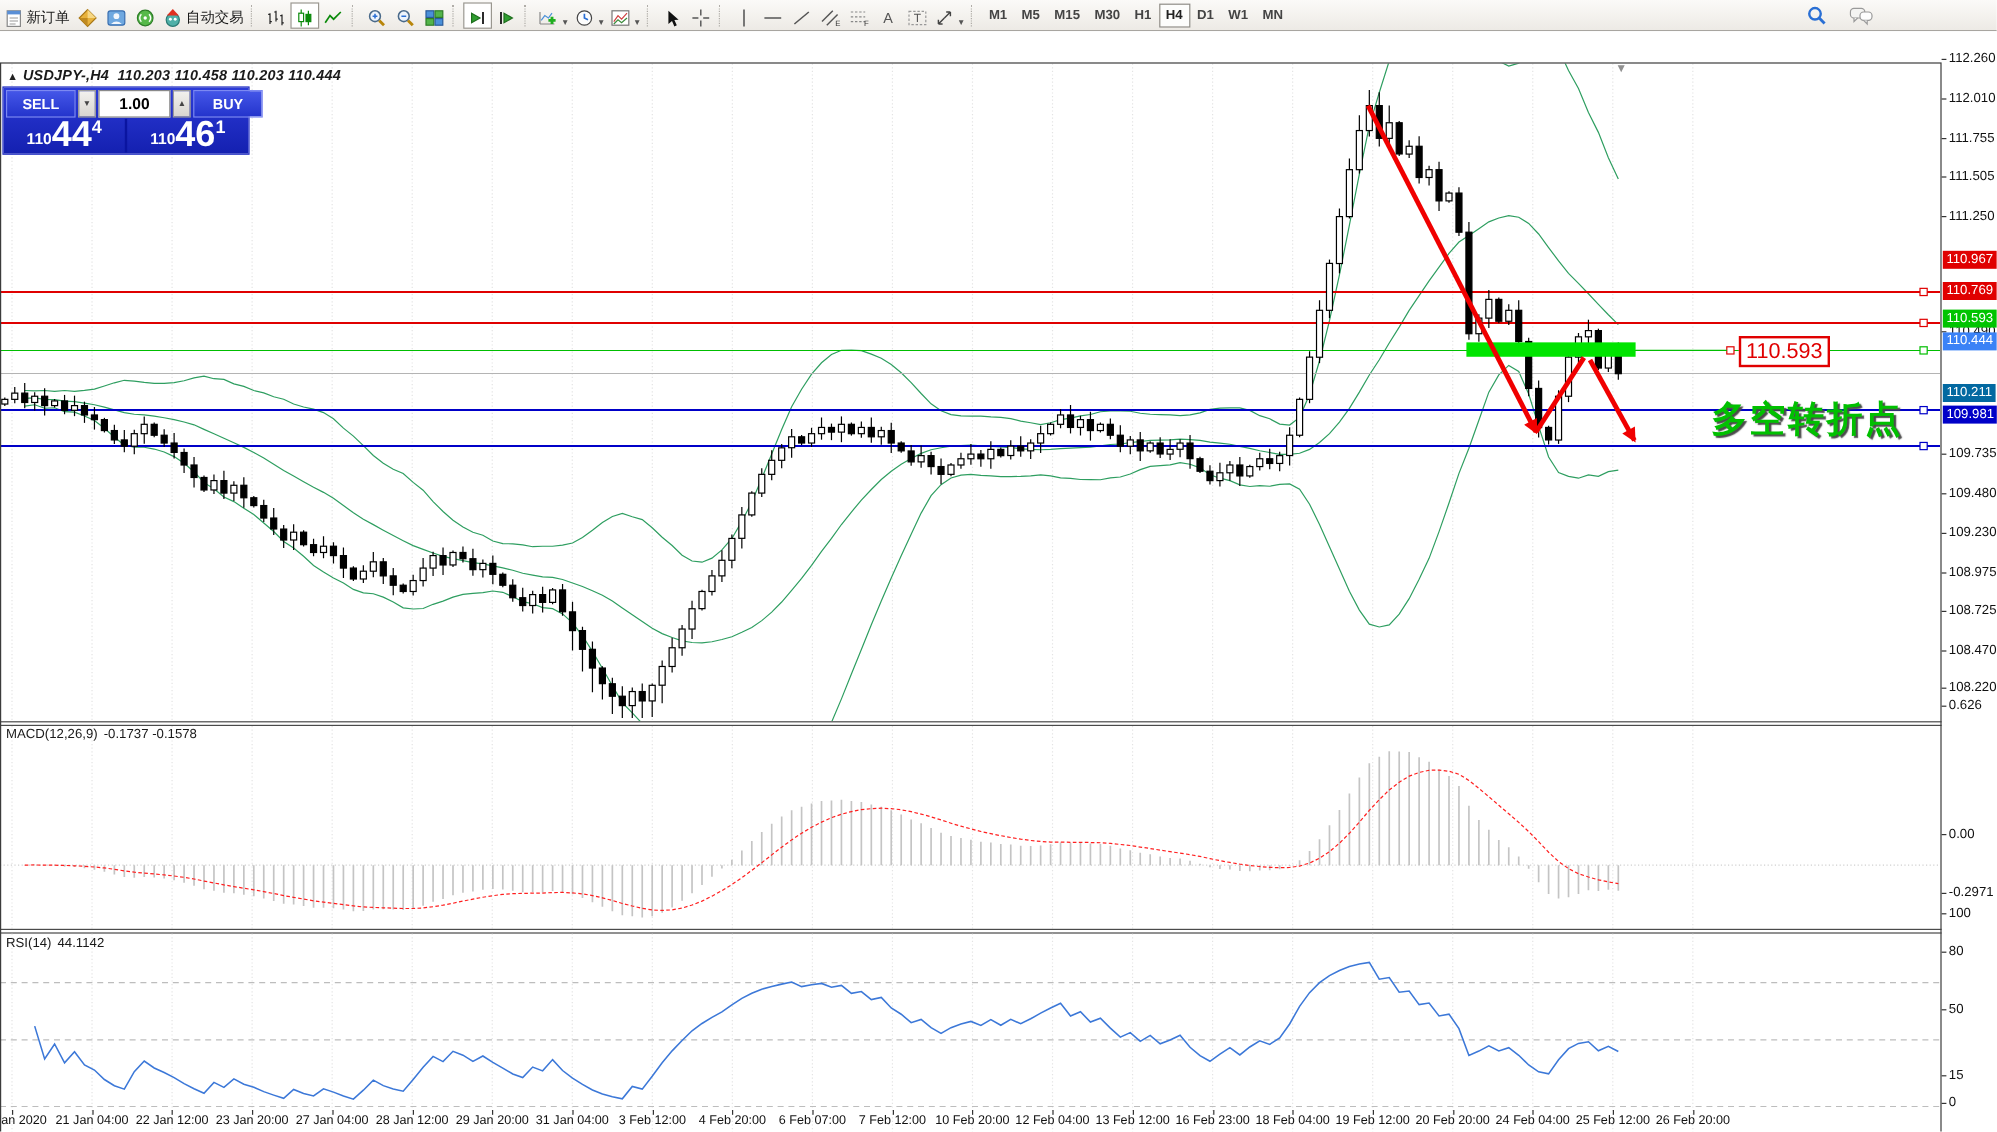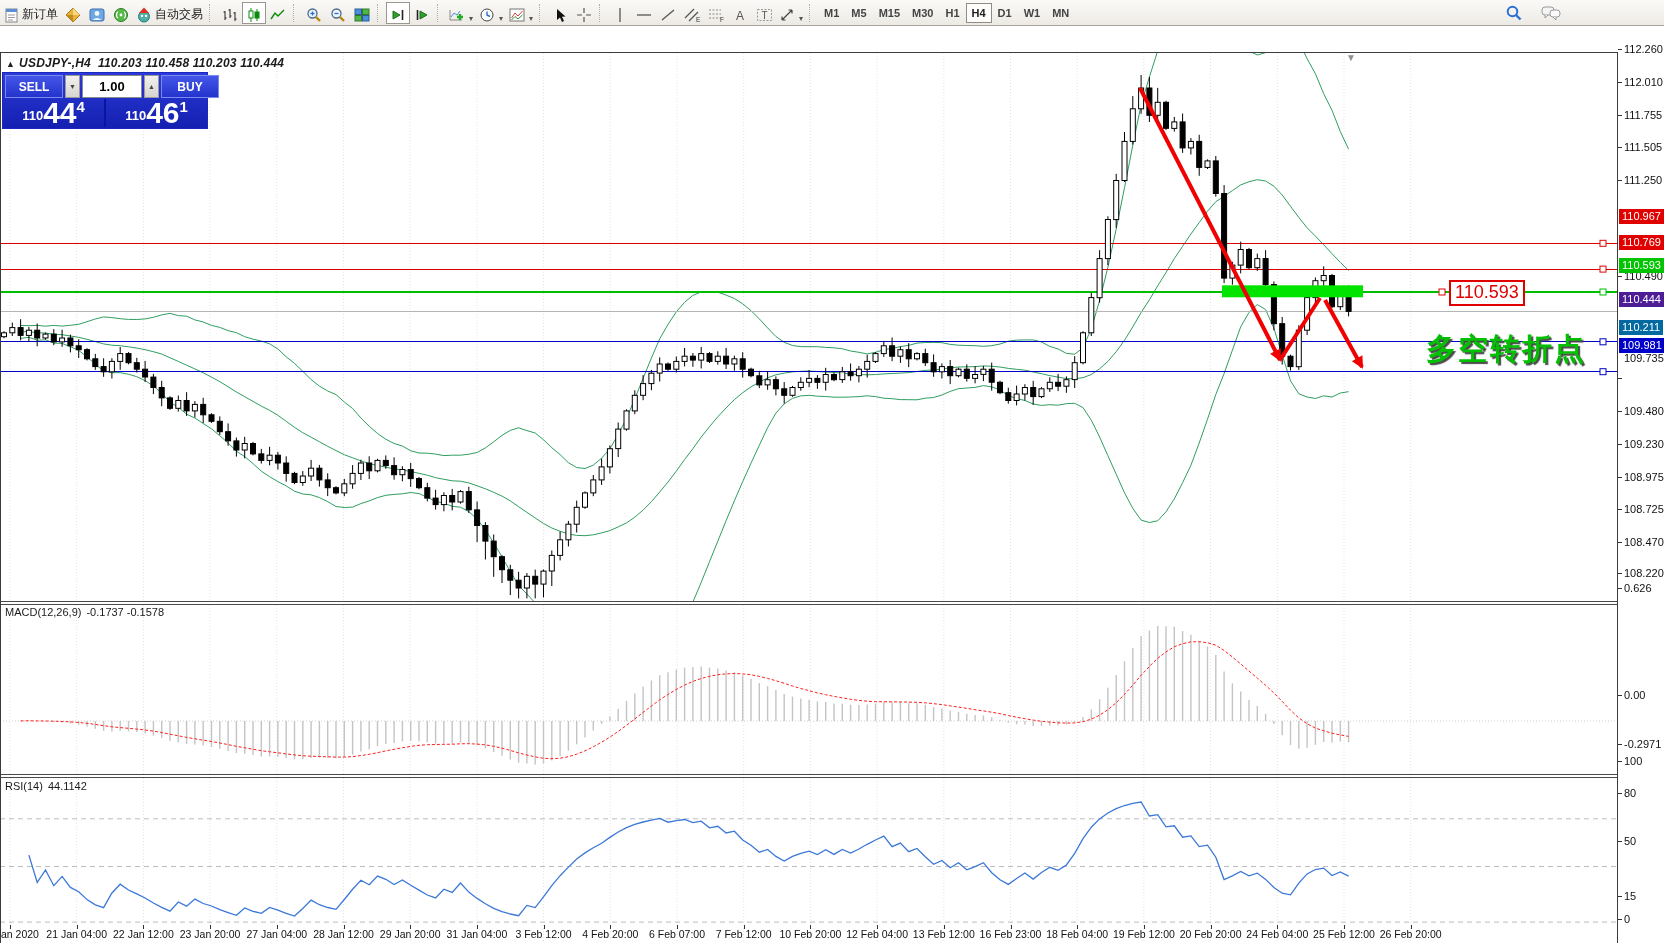--- a/index.html
+++ b/index.html
@@ -933,37 +933,37 @@
     <div class="ax-label" style="left:1624px; top:76px">112.010</div>
     <div class="ax-tick" style="top:115px"></div>
     <div class="ax-label" style="left:1624px; top:109px">111.755</div>
     <div class="ax-tick" style="top:147px"></div>
     <div class="ax-label" style="left:1624px; top:141px">111.505</div>
     <div class="ax-tick" style="top:180px"></div>
     <div class="ax-label" style="left:1624px; top:174px">111.250</div>
     <div class="ax-tick" style="top:276px"></div>
     <div class="ax-label" style="left:1624px; top:270px">110.490</div>
     <div class="ax-tick" style="top:378px"></div>
-    <div class="ax-label" style="left:1624px; top:352px">109.735</div>
+    <div class="ax-label" style="left:1624px; top:372px">109.735</div>
     <div class="ax-tick" style="top:411px"></div>
     <div class="ax-label" style="left:1624px; top:405px">109.480</div>
     <div class="ax-tick" style="top:444px"></div>
     <div class="ax-label" style="left:1624px; top:438px">109.230</div>
     <div class="ax-tick" style="top:477px"></div>
     <div class="ax-label" style="left:1624px; top:471px">108.975</div>
     <div class="ax-tick" style="top:509px"></div>
     <div class="ax-label" style="left:1624px; top:503px">108.725</div>
     <div class="ax-tick" style="top:542px"></div>
     <div class="ax-label" style="left:1624px; top:536px">108.470</div>
     <div class="ax-tick" style="top:573px"></div>
     <div class="ax-label" style="left:1624px; top:567px">108.220</div>
     <div class="ax-box" style="top:209px; background:#e00000">110.967</div>
     <div class="ax-box" style="top:235px; background:#e00000">110.769</div>
     <div class="ax-box" style="top:258px; background:#00c400">110.593</div>
-    <div class="ax-box" style="top:292px; background:#4c1d95">110.444</div>
+    <div class="ax-box" style="top:277px; background:#3b82f6">110.444</div>
     <div class="ax-box" style="top:320px; background:#0369a1">110.211</div>
     <div class="ax-box" style="top:338px; background:#0000c8">109.981</div>
     <div class="ax-tick" style="top:588px"></div>
     <div class="ax-label" style="left:1624px; top:582px">0.626</div>
     <div class="ax-tick" style="top:695px"></div>
     <div class="ax-label" style="left:1624px; top:689px">0.00</div>
     <div class="ax-tick" style="top:744px"></div>
     <div class="ax-label" style="left:1624px; top:738px">-0.2971</div>
     <div class="ax-tick" style="top:761px"></div>
     <div class="ax-label" style="left:1624px; top:755px">100</div>

